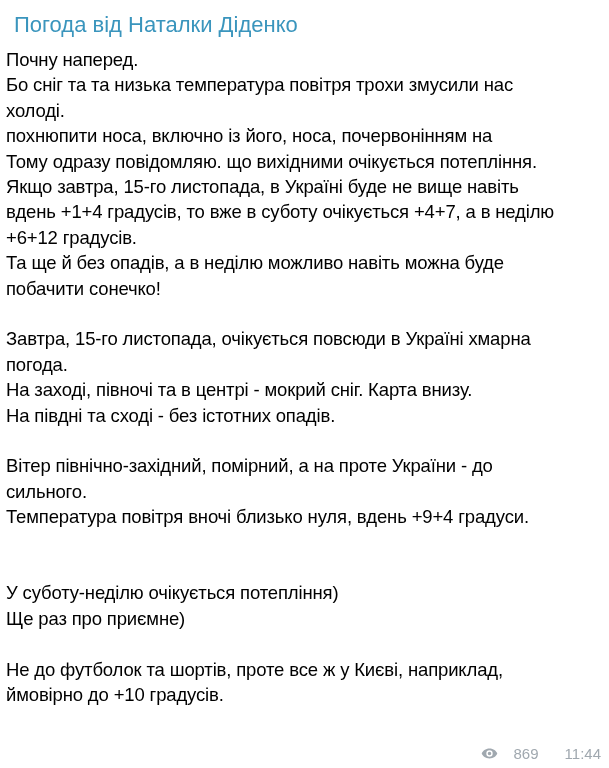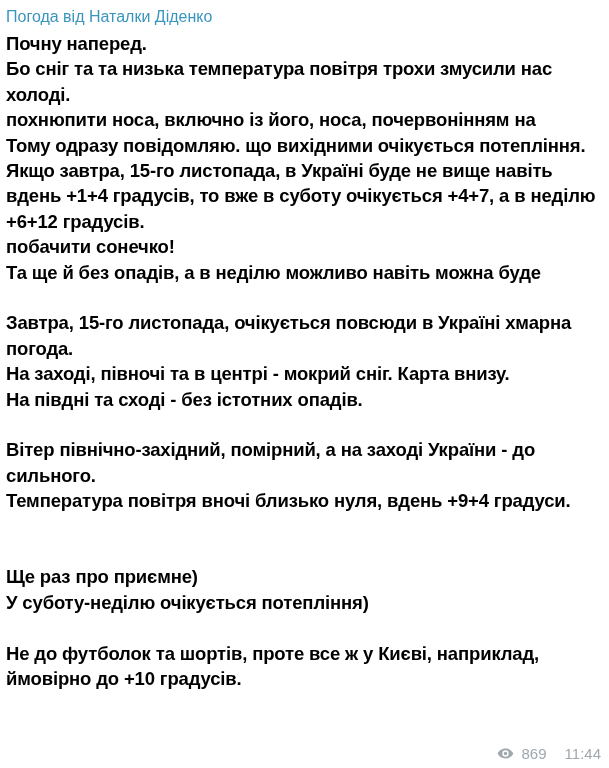--- a/index.html
+++ b/index.html
@@ -13,48 +13,47 @@
     .message {
       position: relative;
       width: 609px;
       height: 768px;
       box-sizing: border-box;
       padding: 4px 6px 0 6px;
       font-family: "Liberation Sans", sans-serif;
       color: #000000;
     }
     .channel-title {
-      font-size: 16px;
+      font-size: 22px;
       line-height: 25px;
       color: #3a95bd;
       font-weight: normal;
-      margin: 0;
+      margin: 8px;
       height: 27px;
     }
     .body {
       font-size: 18.5px;
       line-height: 25.4px;
       letter-spacing: -0.15px;
-      font-weight: bold;
     }
     .para-line {
       display: block;
       white-space: nowrap;
     }
     .blank {
       display: block;
       height: 25.4px;
     }
     .footer {
       position: absolute;
       right: 8px;
       bottom: 6px;
       display: flex;
       align-items: center;
-      gap: 8px;
+      gap: 16px;
       font-family: "Liberation Sans", sans-serif;
       font-size: 15px;
       color: #a0a8af;
     }
     .eye-icon {
       width: 17px;
       height: 17px;
       display: inline-block;
     }
     .views { margin-right: 10px; }
@@ -66,35 +65,35 @@
   <div class="channel-title">Погода від Наталки Діденко</div>
   <div class="body" id="msg-body">
       <span class="para-line">Почну наперед.</span>
       <span class="para-line">Бо сніг та та низька температура повітря трохи змусили нас</span>
       <span class="para-line">холоді.</span>
       <span class="para-line">похнюпити носа, включно із його, носа, почервонінням на</span>
       <span class="para-line">Тому одразу повідомляю. що вихідними очікується потепління.</span>
       <span class="para-line">Якщо завтра, 15-го листопада, в Україні буде не вище навіть</span>
       <span class="para-line">вдень +1+4 градусів, то вже в суботу очікується +4+7, а в неділю</span>
       <span class="para-line">+6+12 градусів.</span>
+      <span class="para-line">Та ще й без опадів, а в неділю можливо навіть можна буде</span>
       <span class="para-line">побачити сонечко!</span>
-      <span class="para-line">Та ще й без опадів, а в неділю можливо навіть можна буде</span>
       <span class="blank"></span>
       <span class="para-line">Завтра, 15-го листопада, очікується повсюди в Україні хмарна</span>
       <span class="para-line">погода.</span>
       <span class="para-line">На заході, півночі та в центрі - мокрий сніг. Карта внизу.</span>
       <span class="para-line">На півдні та сході - без істотних опадів.</span>
       <span class="blank"></span>
-      <span class="para-line">Вітер північно-західний, помірний, а на заході України - до</span>
+      <span class="para-line">Вітер північно-західний, помірний, а на проте України - до</span>
       <span class="para-line">сильного.</span>
       <span class="para-line">Температура повітря вночі близько нуля, вдень +9+4 градуси.</span>
       <span class="blank"></span>
       <span class="blank"></span>
+      <span class="para-line">У суботу-неділю очікується потепління)</span>
       <span class="para-line">Ще раз про приємне)</span>
-      <span class="para-line">У суботу-неділю очікується потепління)</span>
       <span class="blank"></span>
       <span class="para-line">Не до футболок та шортів, проте все ж у Києві, наприклад,</span>
       <span class="para-line">ймовірно до +10 градусів.</span>
     </div>
 
   <div class="footer">
     <svg class="eye-icon" viewBox="0 0 24 24">
       <path d="M12 5C6.5 5 2.3 8.6 1 12c1.3 3.4 5.5 7 11 7s9.7-3.6 11-7c-1.3-3.4-5.5-7-11-7zm0 11.5a4.5 4.5 0 1 1 0-9 4.5 4.5 0 0 1 0 9zm0-7a2.5 2.5 0 1 0 0 5 2.5 2.5 0 0 0 0-5z" fill="#a0a8af"></path>
     </svg>
     <span class="views">869</span>

